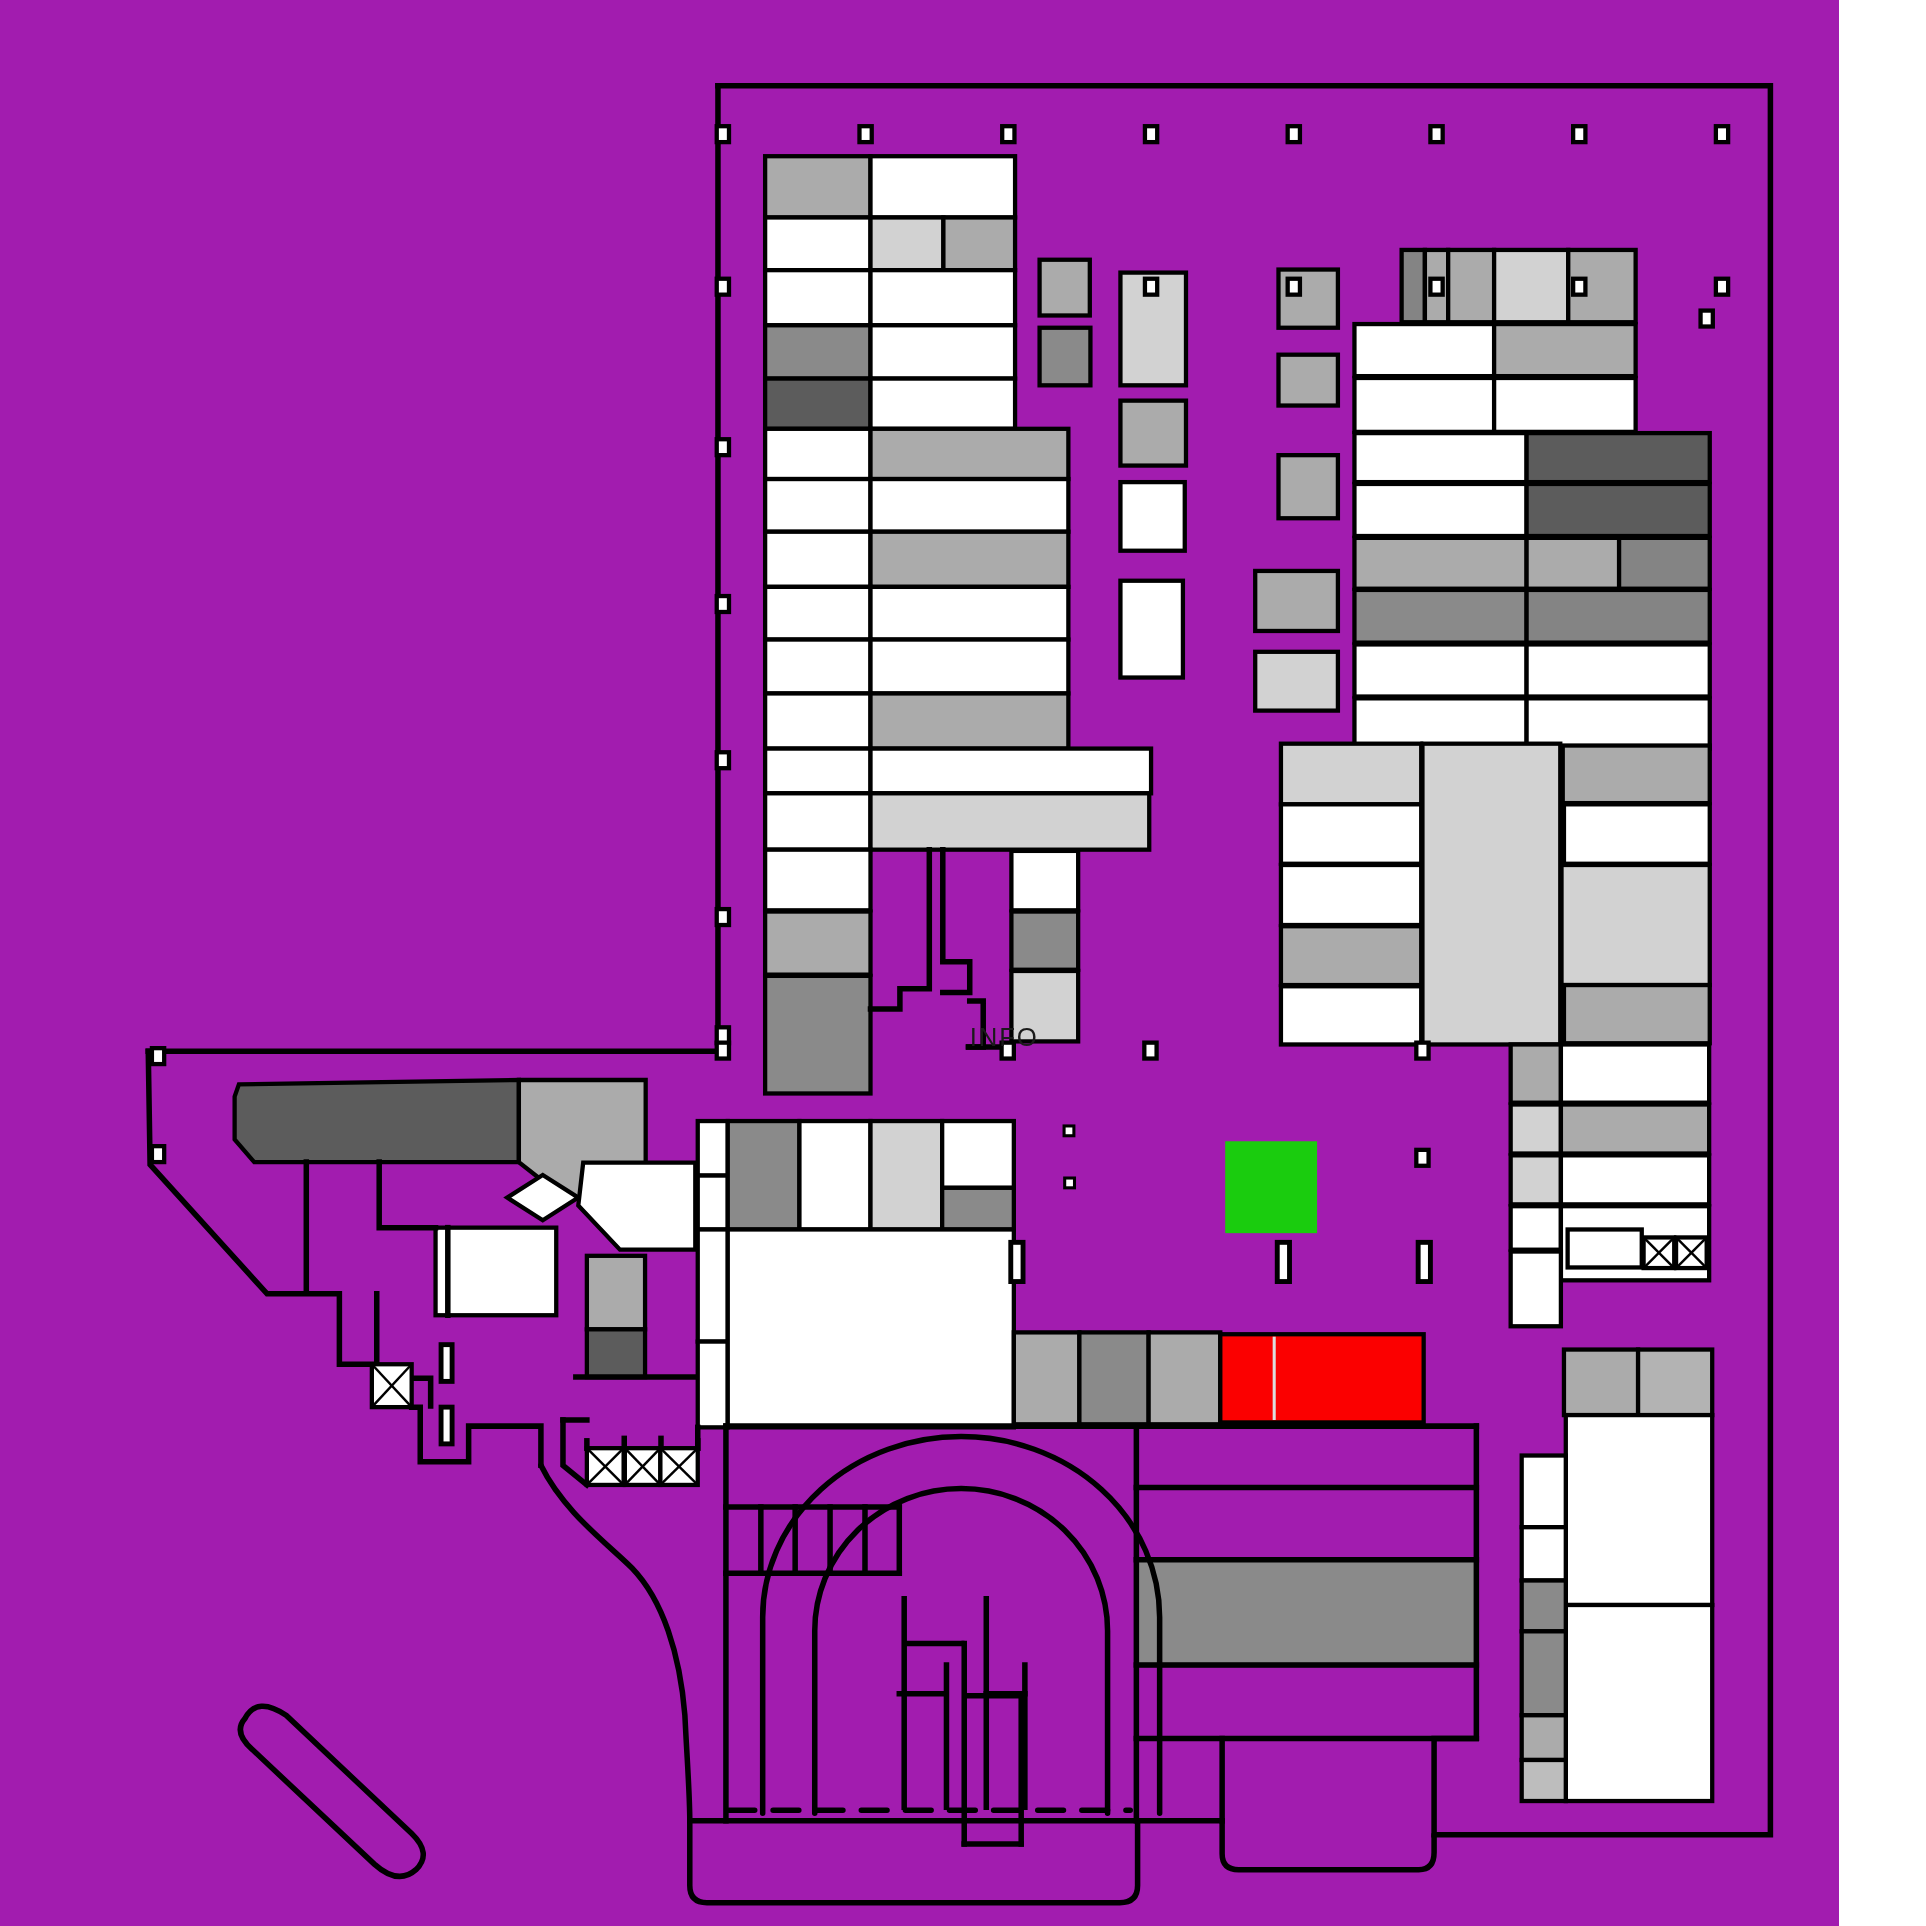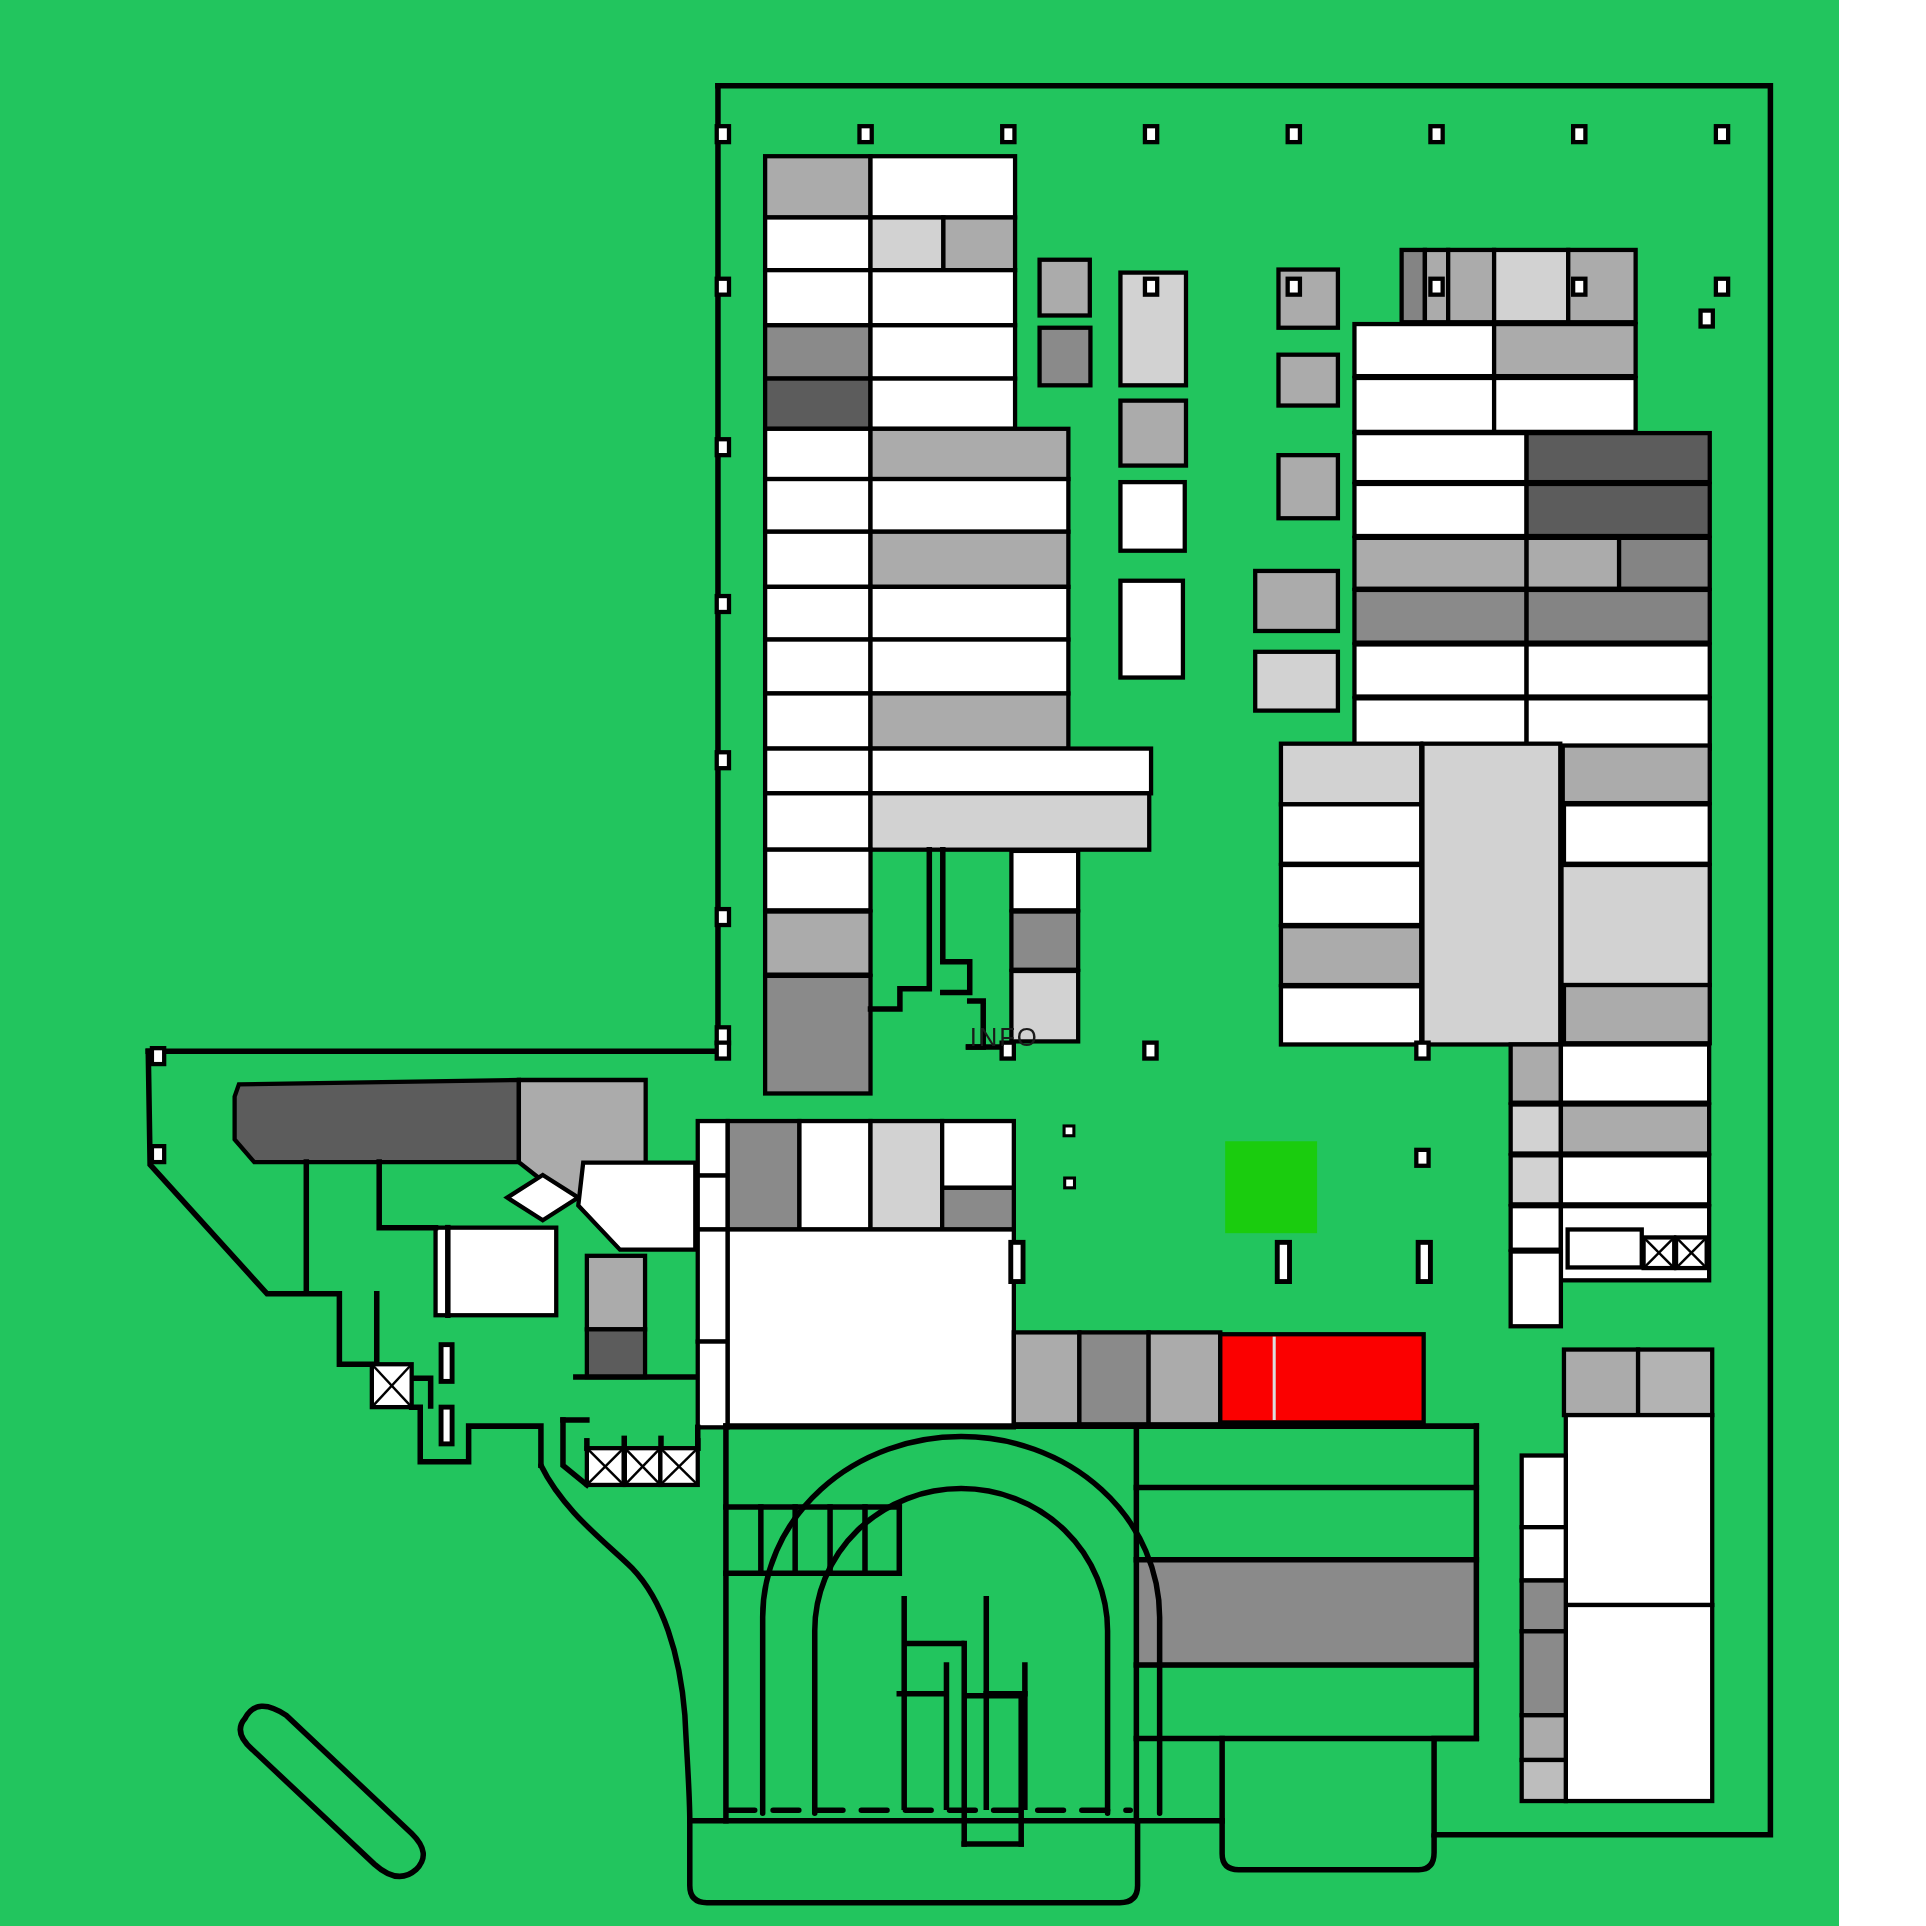--- a/index.html
+++ b/index.html
@@ -1,17 +1,17 @@
 <!DOCTYPE html>
 <html style="font-size:9.8px"><head>
 <meta charset="utf-8">
 <style>
   html,body{margin:0;padding:0;background:#ffffff;}
   body{font-family:"Liberation Sans", sans-serif;}
-  #stage{width:1839px;height:1926px;position:relative;background:#22c55e;}
+  #stage{width:1839px;height:1926px;position:relative;background:#a21caf;}
   svg{display:block;}
   .info-text{font-family:"Liberation Sans", sans-serif;font-weight:400;letter-spacing:3px;fill:#1a1a1a;}
 </style>
 </head>
 <body>
 
 <div id="stage">
   <svg id="plan" viewBox="0 0 3144 3144" width="1926" height="1926" xmlns="http://www.w3.org/2000/svg">
     <g id="layer-rooms">
         <rect x="1249" y="255" width="172" height="100" fill="#ABABAB" stroke="#000000" stroke-width="7"></rect>

